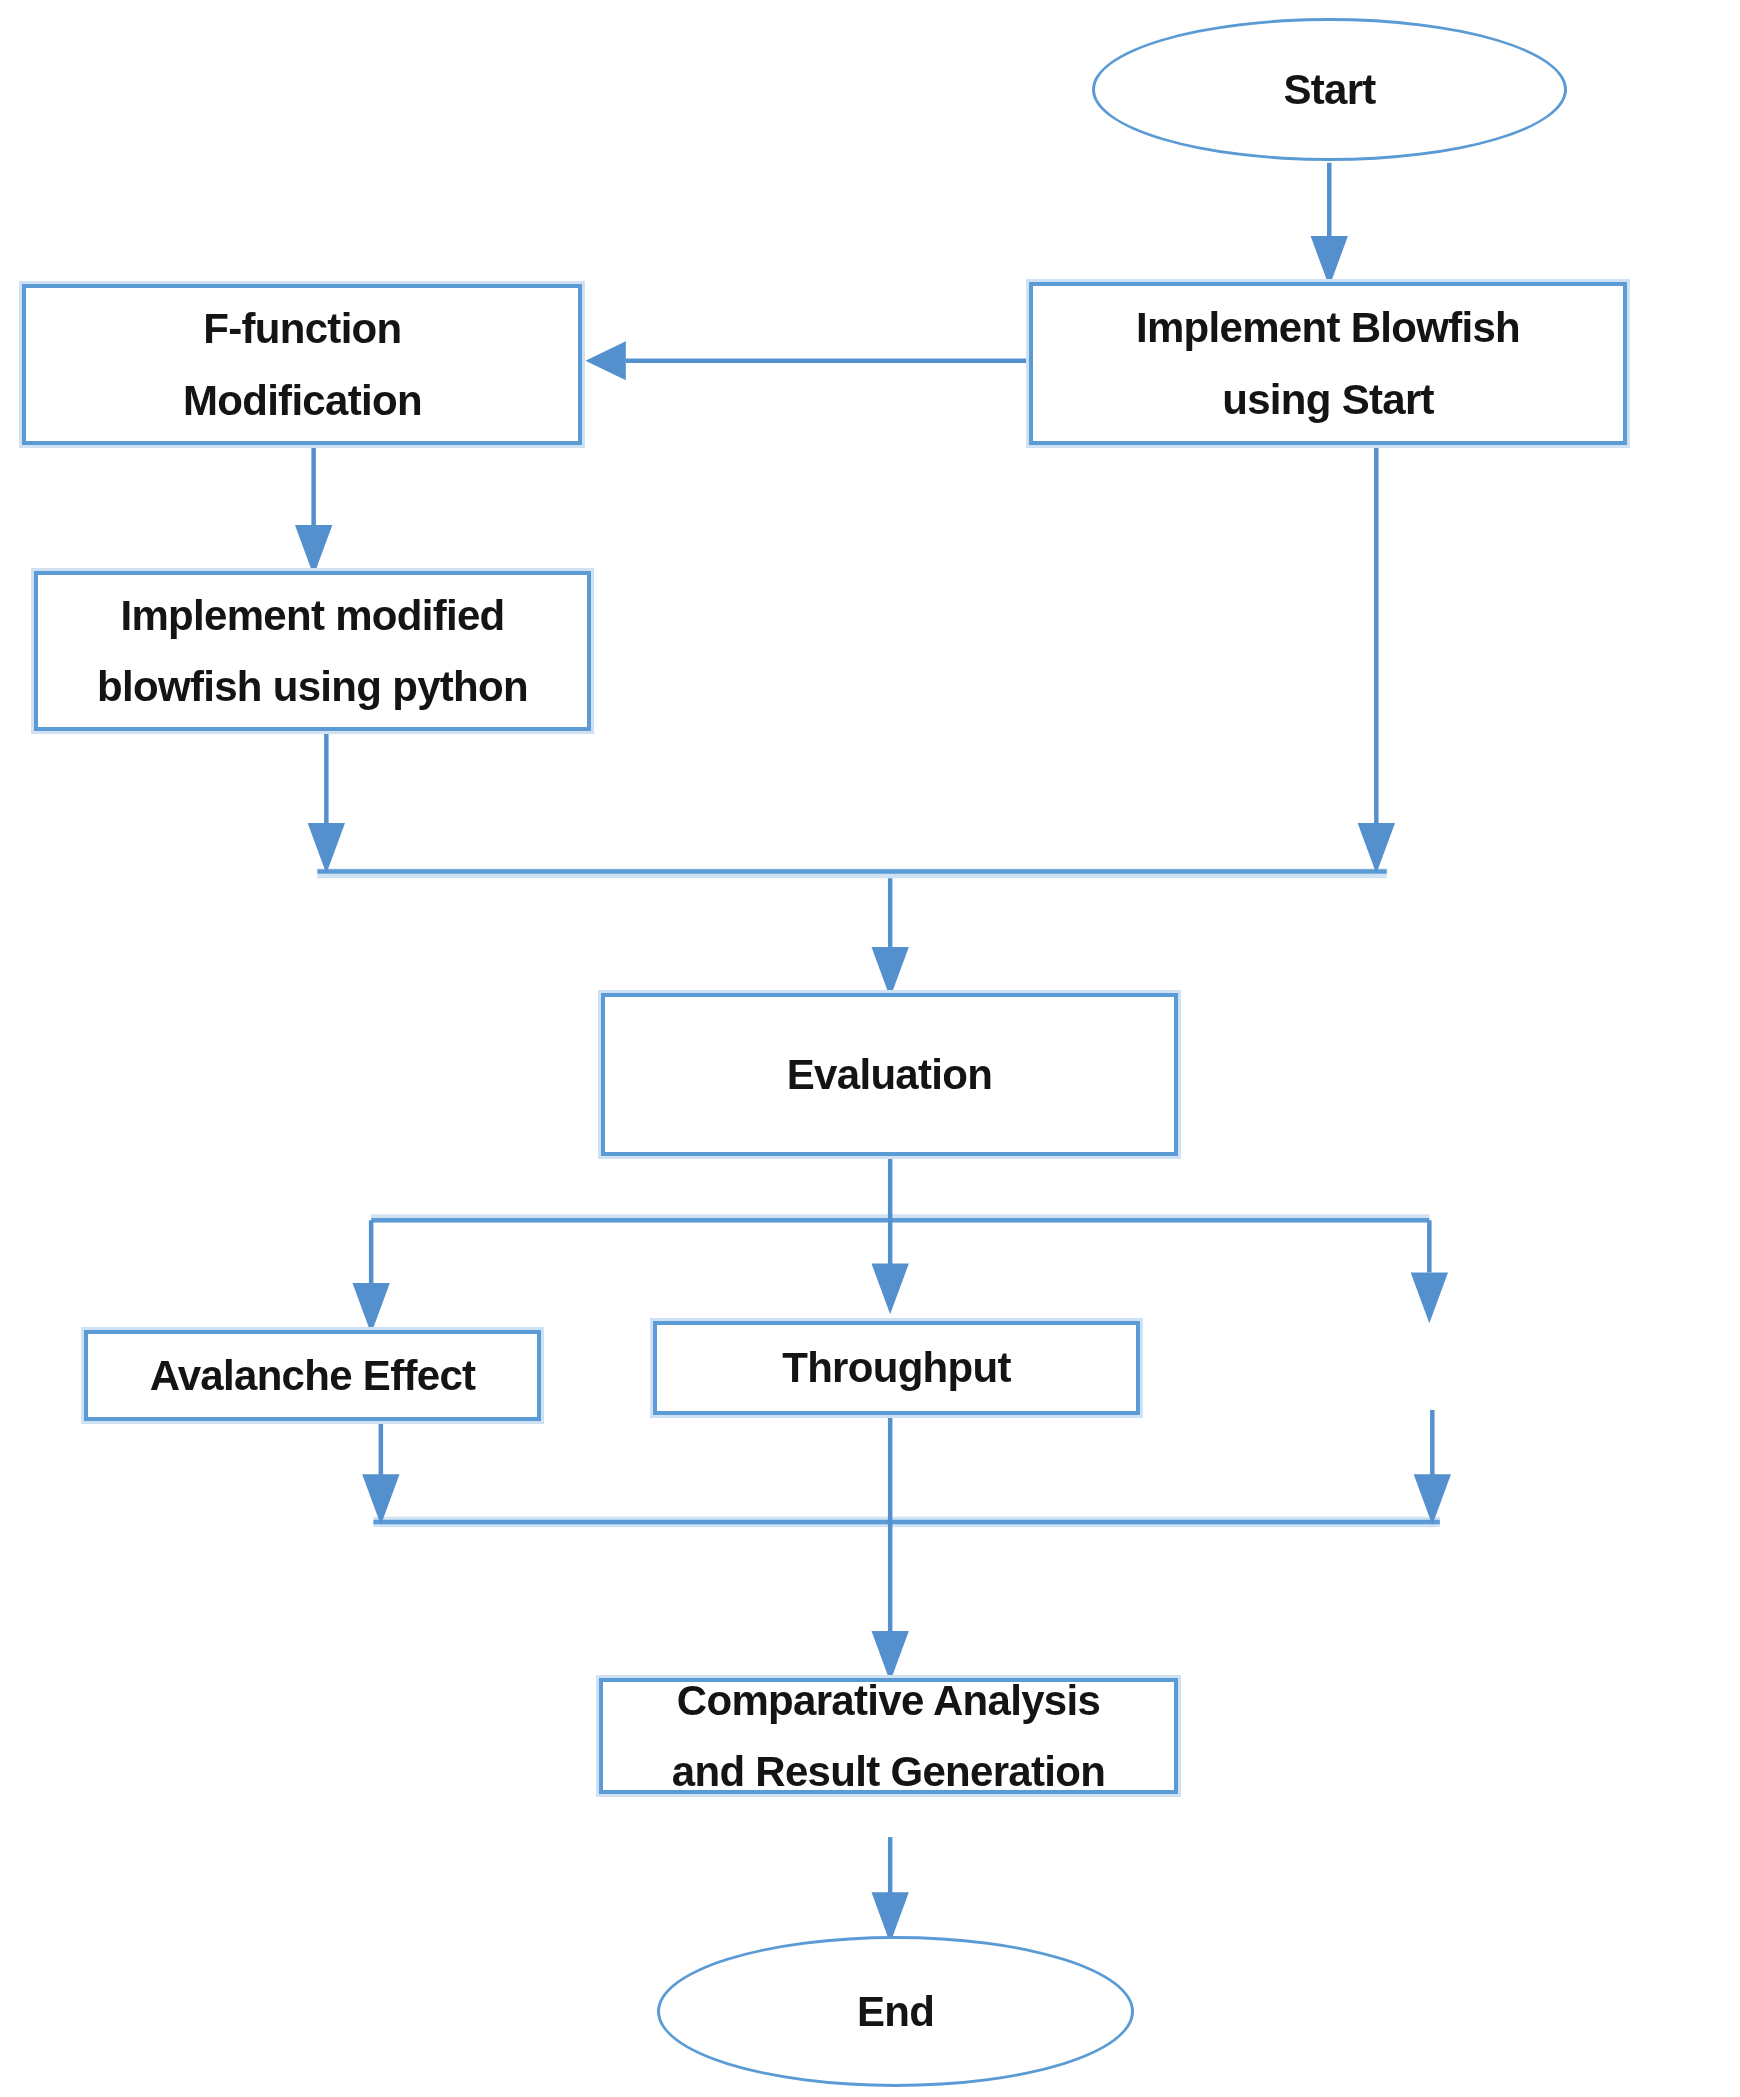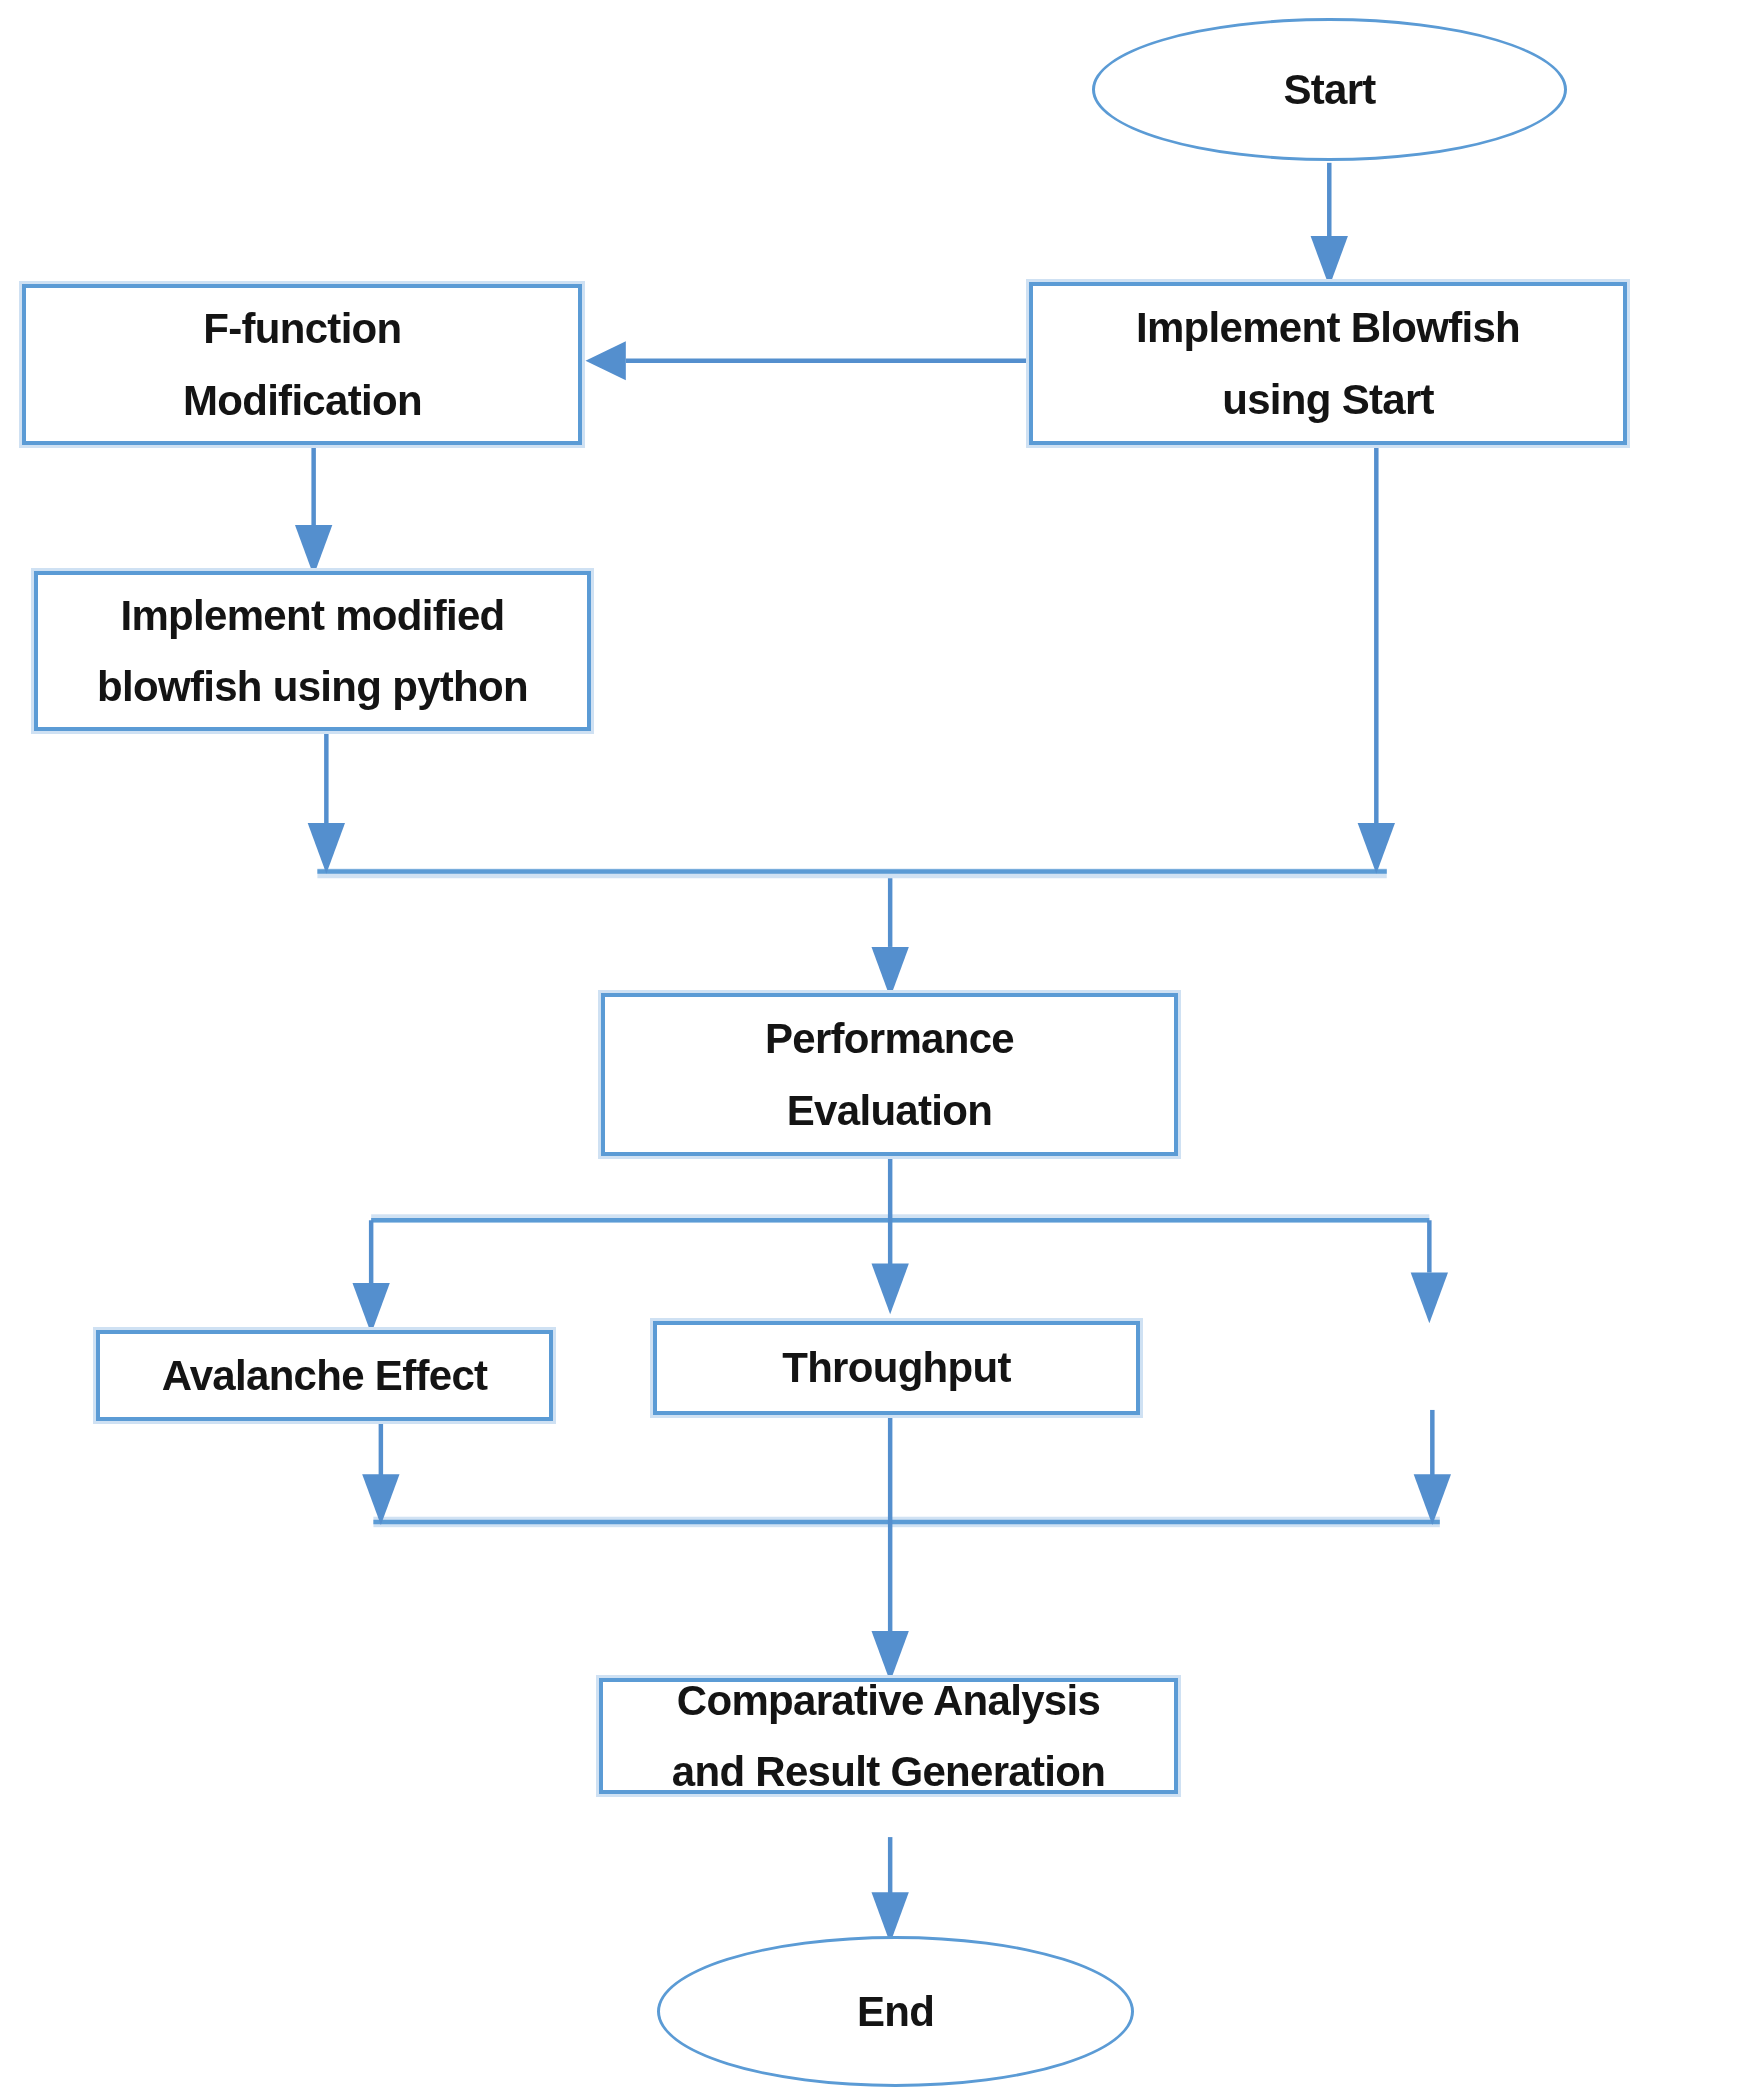--- a/index.html
+++ b/index.html
@@ -34,21 +34,21 @@
     font-weight:700;font-size:42px;line-height:1.7;letter-spacing:-0.7px;
     color:var(--text);text-align:right;
   }
   .node .ln{display:block;white-space:nowrap;}
   .node.ellipse{border-radius:50%;border-width:3px;box-shadow:none;}
   #node-start            {left:1092px;top:18px;  width:475px;height:143px;}
   #node-implement-blowfish{left:1029px;top:282px; width:598px;height:163px;}
   #node-f-function       {left:22.4px;  top:284px; width:560px;height:161px;}
   #node-implement-modified{left:34px; top:571px; width:557px;height:160px;}
   #node-performance      {left:601px; top:993px;width:577px;height:163px;}
-  #node-avalanche        {left:96px; top:1330px;width:457px;height:91px;}
+  #node-avalanche        {left:84px; top:1330px;width:457px;height:91px;}
   #node-throughput       {left:653px; top:1321px;width:487px;height:94px;}
   #node-execution        {left:1244px;top:1319px;width:480px;height:91px;}
   #node-comparative      {left:599px; top:1678px;width:579px;height:116px;}
   #node-end              {left:657px; top:1936px;width:477px;height:151px;}
 </style>
 </head>
 <body>
 
 <div class="canvas">
 
@@ -134,21 +134,20 @@
     <span class="ln">F-function</span>
     <span class="ln">Modification</span>
   </div>
 
   <div class="node" id="node-implement-modified">
     <span class="ln">Implement modified</span>
     <span class="ln">blowfish using python</span>
   </div>
 
   <div class="node" id="node-performance">
-    <span class="ln">Performance</span>
     <span class="ln">Evaluation</span>
   </div>
 
   <div class="node" id="node-avalanche">
     <span class="ln">Avalanche Effect</span>
   </div>
 
   <div class="node" id="node-throughput">
     <span class="ln">Throughput</span>
   </div>

